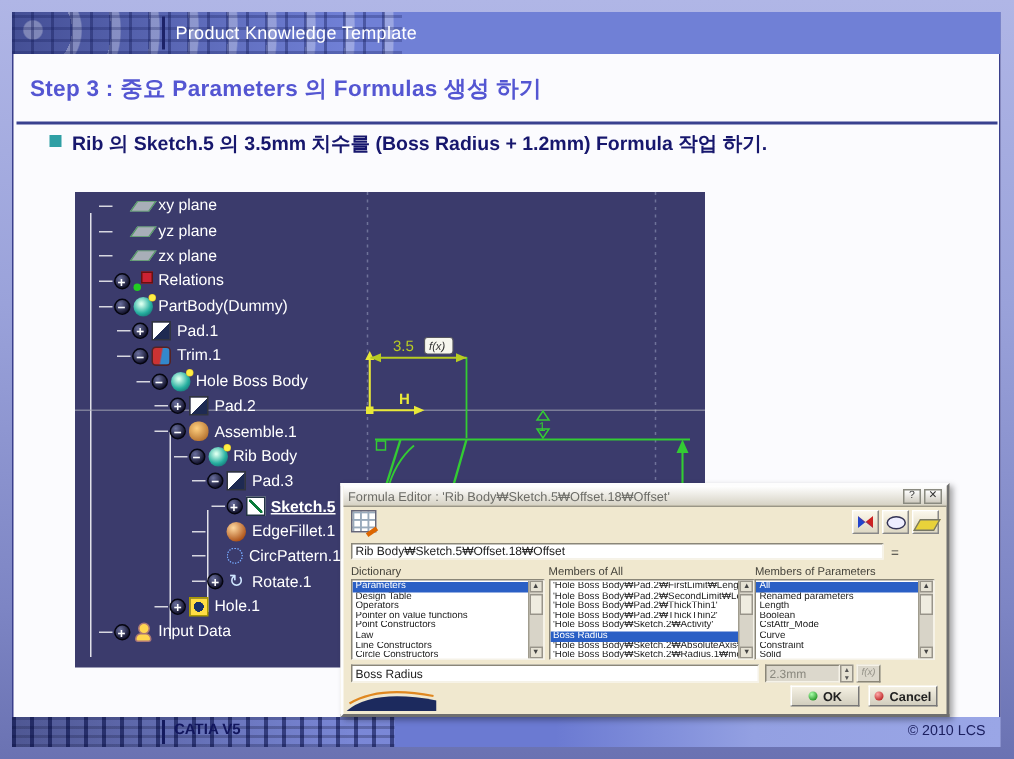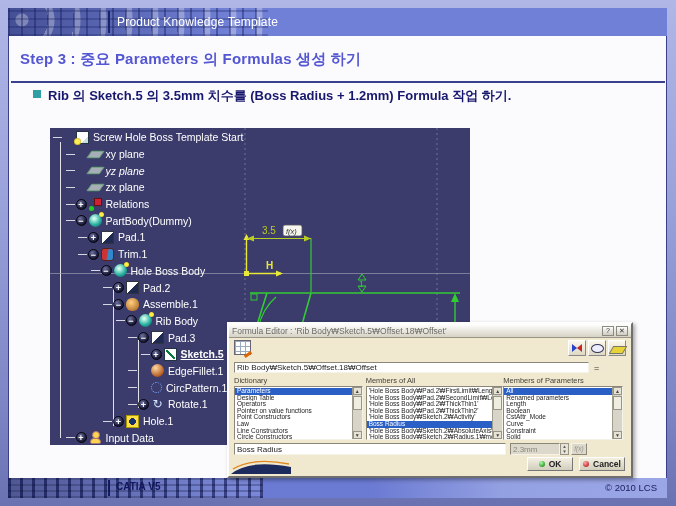--- a/index.html
+++ b/index.html
@@ -186,33 +186,27 @@
       <polygon points="312,164 308,158 316,158" fill="none" stroke="#33cc33" stroke-width="1"></polygon>
       <text x="309" y="159" fill="#33cc33" font-size="8.5">1</text>
 
       <line x1="405" y1="200" x2="405" y2="170" stroke="#33cc33" stroke-width="1.4"></line>
       <polygon points="405,165 401,174 409,174" fill="#33cc33"></polygon>
     </svg>
     <div class="trunk" style="left:10px;top:14px;height:296px;"></div>
     <div class="trunk" style="left:63px;top:160px;height:138px;"></div>
     <div class="trunk" style="left:88px;top:212px;height:68px;"></div>
     <div class="tree">
-        <div class="trow" style="padding-left: 0px;">
-          <span class="stub"></span>
-          <span class="noexp"></span>
-          <span class="ticon ti-part"></span>
-          <span class="tlabel">Screw Hole Boss Template Start</span>
-        </div>
         <div class="trow" style="padding-left: 12.5px;">
           <span class="stub"></span>
           <span class="noexp"></span>
           <span class="ticon ti-plane"></span>
           <span class="tlabel">xy plane</span>
         </div>
-        <div class="trow" style="padding-left: 12.5px; font-style: italic;">
+        <div class="trow" style="padding-left: 12.5px;">
           <span class="stub"></span>
           <span class="noexp"></span>
           <span class="ticon ti-plane"></span>
           <span class="tlabel">yz plane</span>
         </div>
         <div class="trow" style="padding-left: 12.5px;">
           <span class="stub"></span>
           <span class="noexp"></span>
           <span class="ticon ti-plane"></span>
           <span class="tlabel">zx plane</span>

